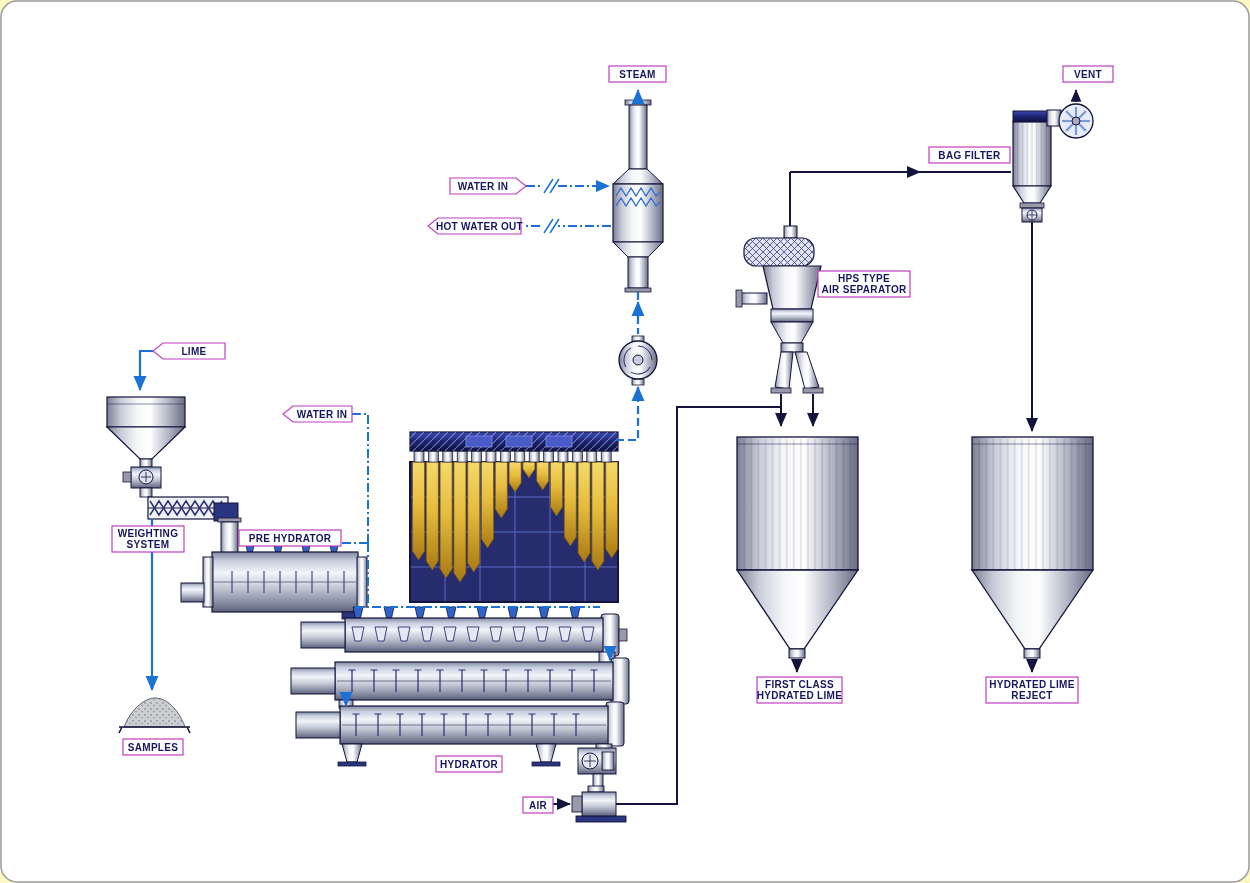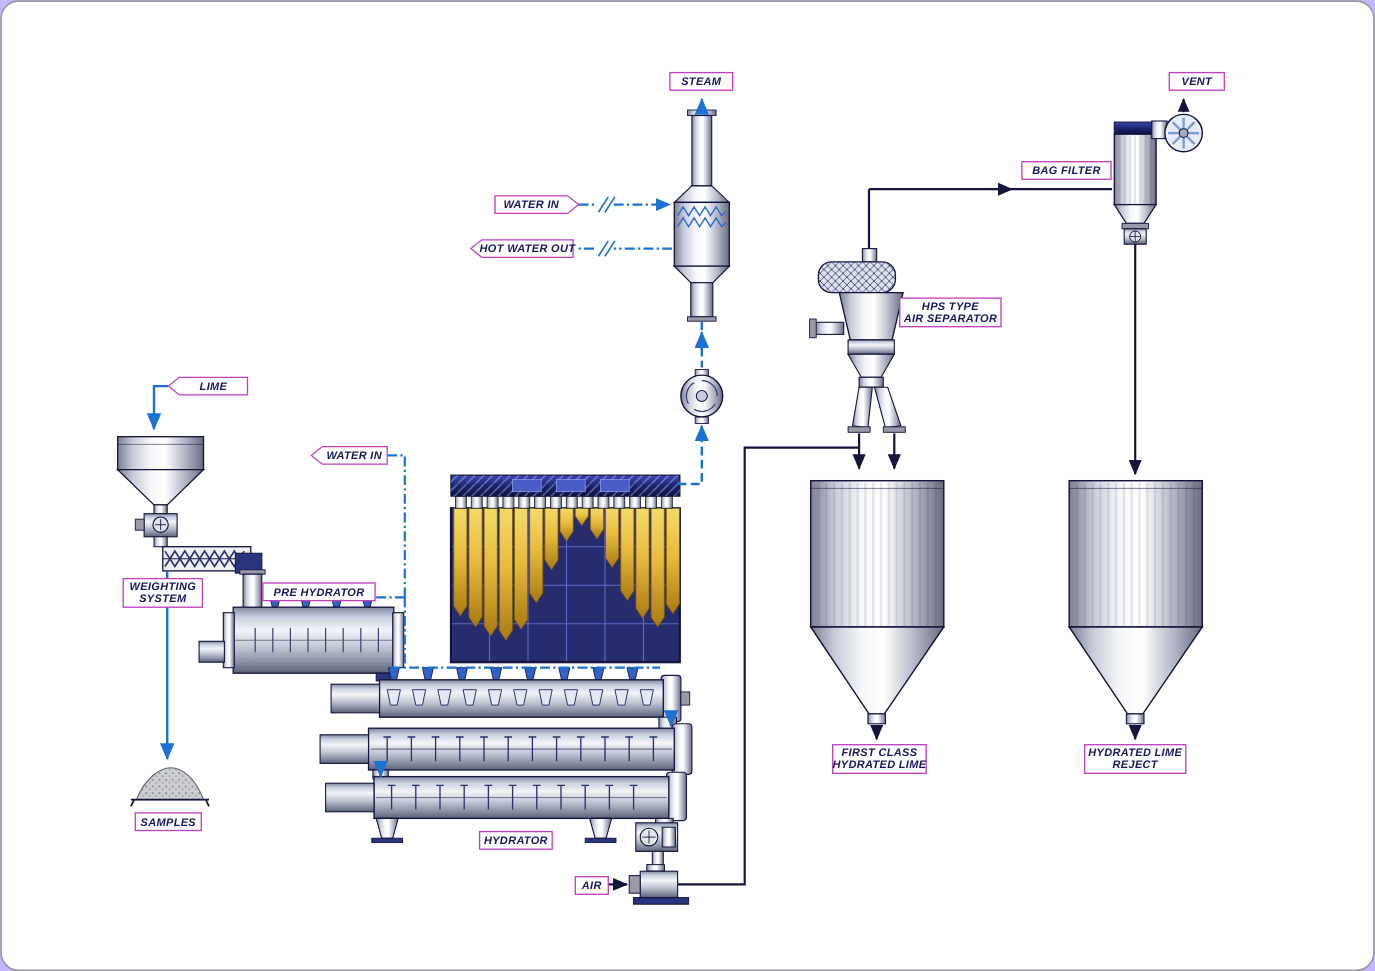--- a/index.html
+++ b/index.html
@@ -1,16 +1,16 @@
 <!DOCTYPE html>
 <html><head>
 <meta charset="utf-8">
 <style>
   html,body{margin:0;padding:0;background:#fff;}
-  .stage{position:relative;width:1250px;height:883px;background:#c4b5fd;overflow:hidden;font-style:italic;}
+  .stage{position:relative;width:1250px;height:883px;background:#fef9c3;overflow:hidden;}
   svg{display:block;}
   .lbl{font-family:"Liberation Sans",sans-serif;font-size:10px;font-weight:bold;fill:#16165e;
        text-anchor:middle;letter-spacing:.3px;}
   .lblbox{fill:#ffffff;stroke:#c03fc0;stroke-width:1.2;}
   .navy{stroke:#14143c;}
 </style>
 </head>
 <body>
 
 <div class="stage">

